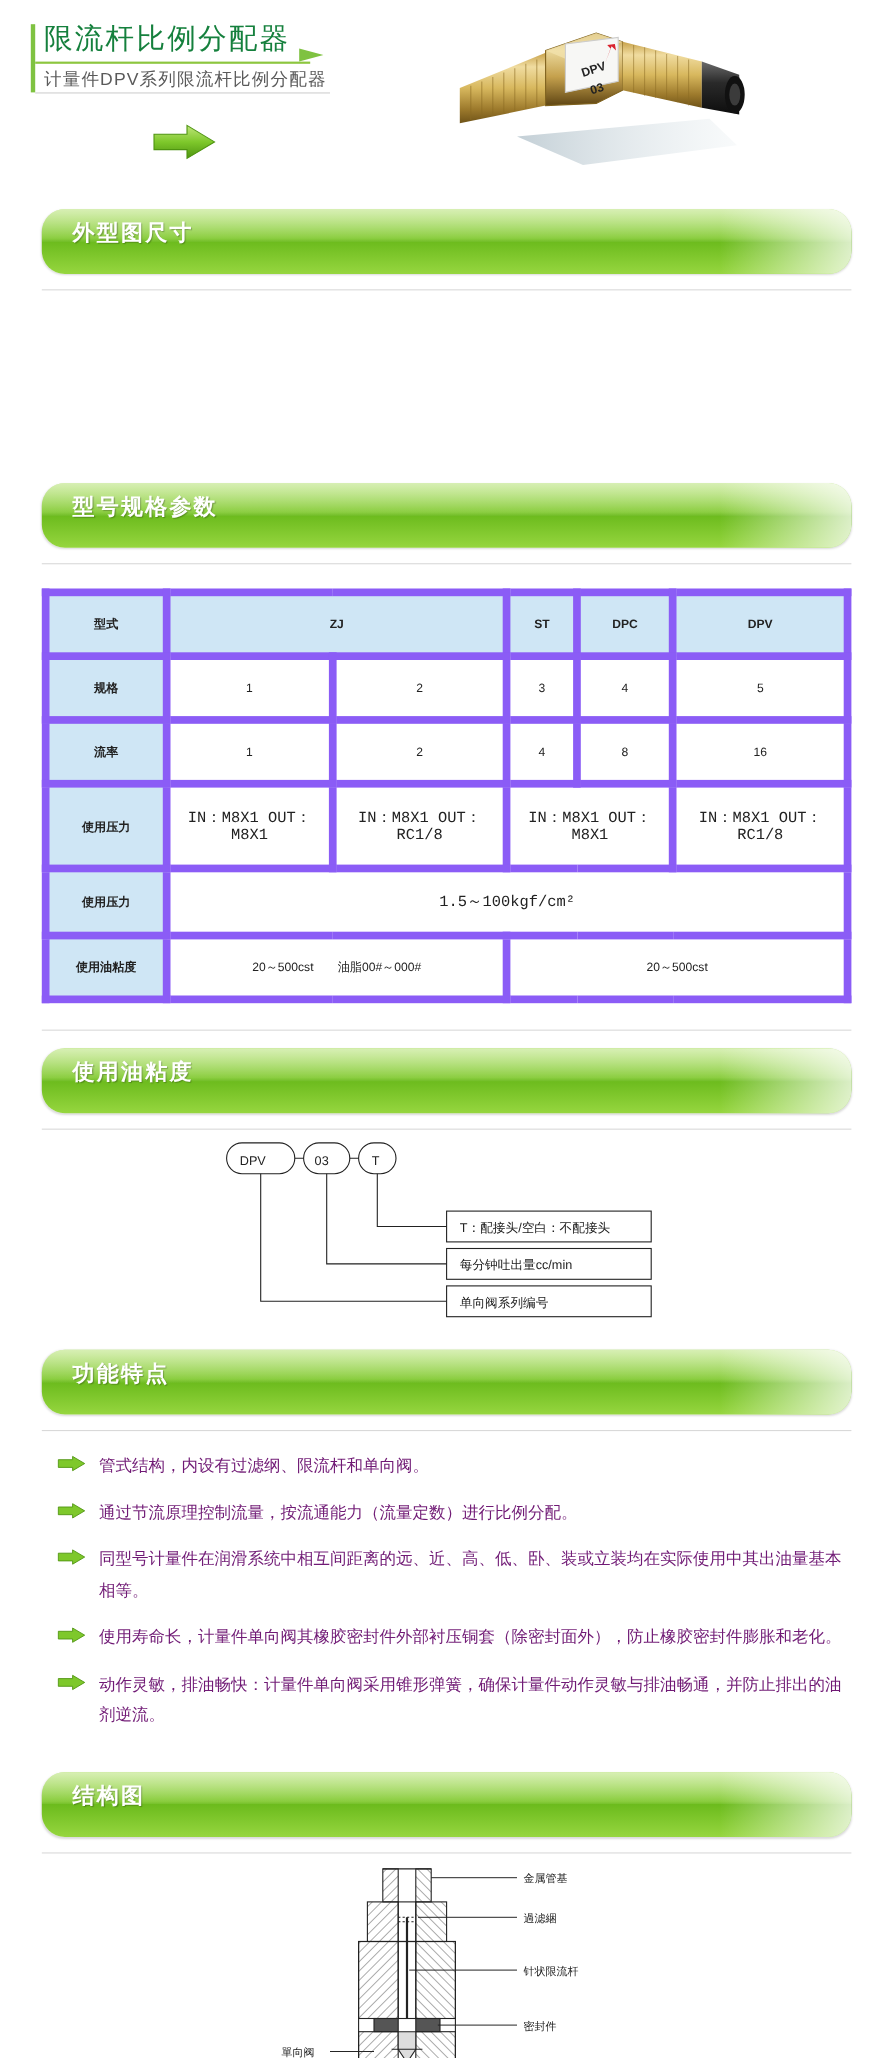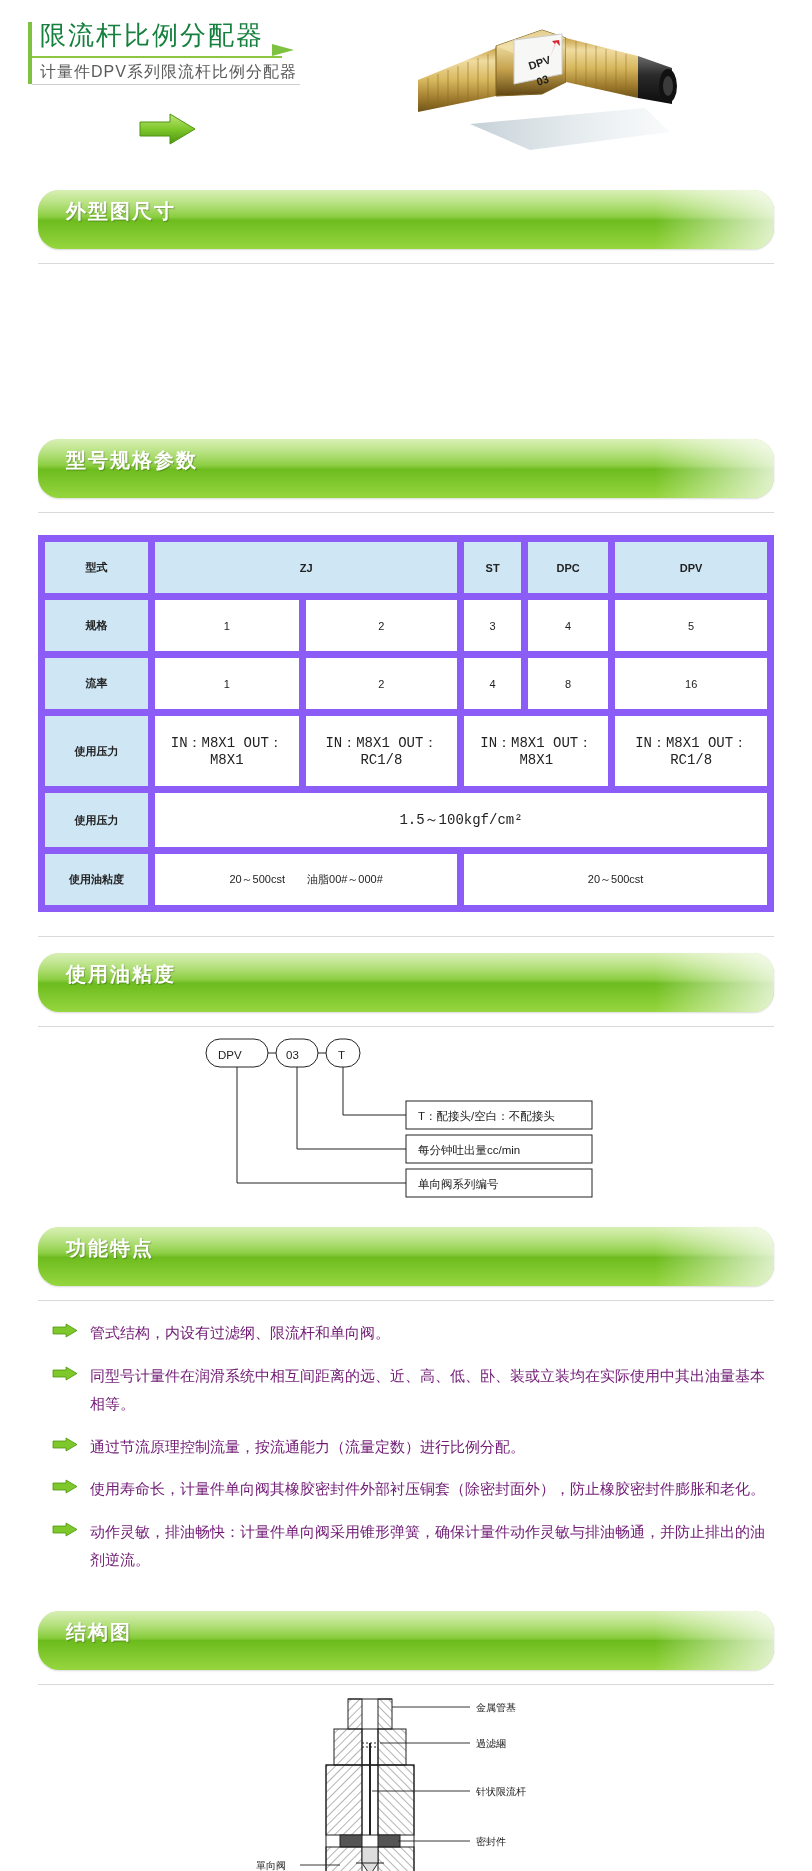--- a/index.html
+++ b/index.html
@@ -413,27 +413,27 @@
     <div class="feature">
       <svg class="feat-arrow" viewBox="0 0 26 15">
         <path d="M1,4 L14,4 L14,1 L25,7.5 L14,14 L14,11 L1,11 Z" fill="#7ec82b" stroke="#4e9410" stroke-width="0.8"></path>
       </svg>
       <span>管式结构，内设有过滤纲、限流杆和单向阀。</span>
     </div>
     <div class="feature">
       <svg class="feat-arrow" viewBox="0 0 26 15">
         <path d="M1,4 L14,4 L14,1 L25,7.5 L14,14 L14,11 L1,11 Z" fill="#7ec82b" stroke="#4e9410" stroke-width="0.8"></path>
       </svg>
-      <span>同型号计量件在润滑系统中相互间距离的远、近、高、低、卧、装或立装均在实际使用中其出油量基本相等。</span>
+      <span>通过节流原理控制流量，按流通能力（流量定数）进行比例分配。</span>
     </div>
     <div class="feature">
       <svg class="feat-arrow" viewBox="0 0 26 15">
         <path d="M1,4 L14,4 L14,1 L25,7.5 L14,14 L14,11 L1,11 Z" fill="#7ec82b" stroke="#4e9410" stroke-width="0.8"></path>
       </svg>
-      <span>通过节流原理控制流量，按流通能力（流量定数）进行比例分配。</span>
+      <span>同型号计量件在润滑系统中相互间距离的远、近、高、低、卧、装或立装均在实际使用中其出油量基本相等。</span>
     </div>
     <div class="feature">
       <svg class="feat-arrow" viewBox="0 0 26 15">
         <path d="M1,4 L14,4 L14,1 L25,7.5 L14,14 L14,11 L1,11 Z" fill="#7ec82b" stroke="#4e9410" stroke-width="0.8"></path>
       </svg>
       <span>使用寿命长，计量件单向阀其橡胶密封件外部衬压铜套（除密封面外），防止橡胶密封件膨胀和老化。</span>
     </div>
     <div class="feature">
       <svg class="feat-arrow" viewBox="0 0 26 15">
         <path d="M1,4 L14,4 L14,1 L25,7.5 L14,14 L14,11 L1,11 Z" fill="#7ec82b" stroke="#4e9410" stroke-width="0.8"></path>

